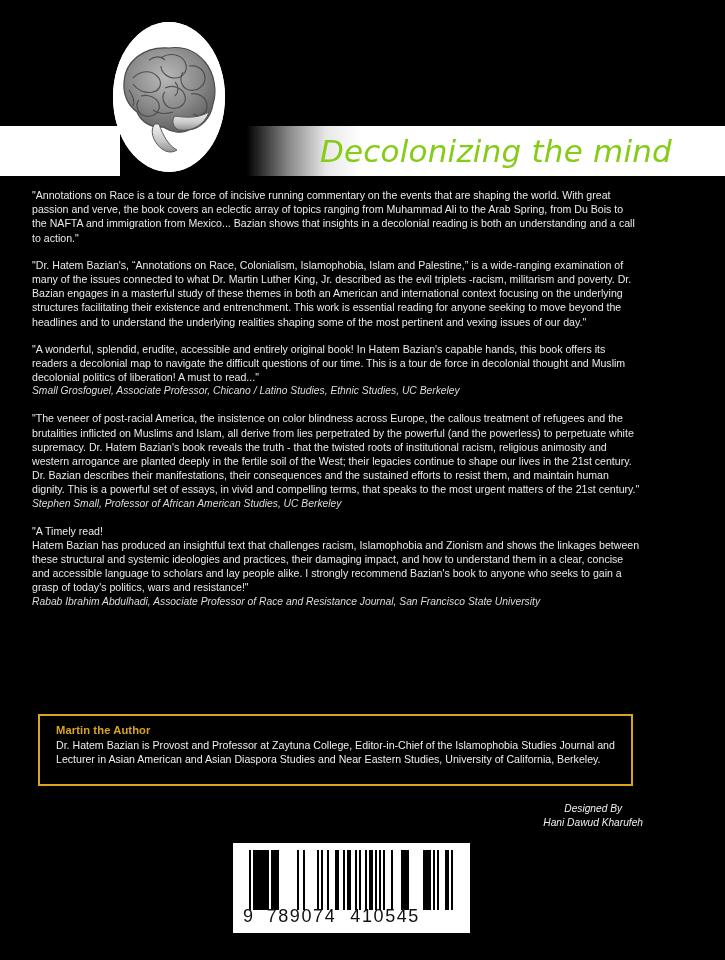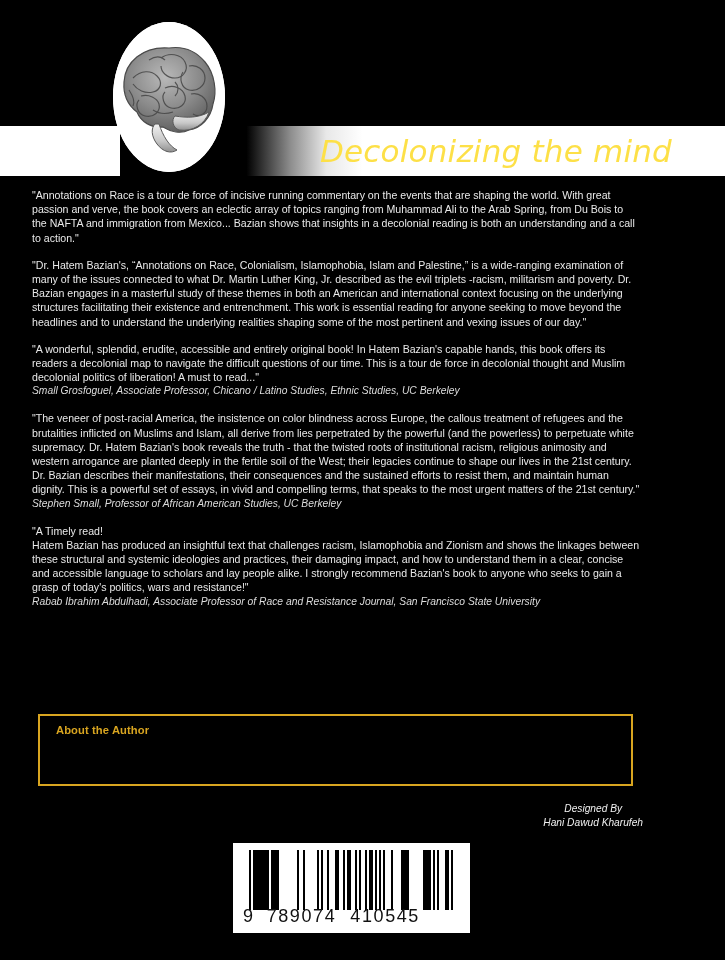--- a/index.html
+++ b/index.html
@@ -72,21 +72,21 @@
     position: absolute;
     left: 320px;
     top: 126px;
     height: 60px;
     line-height: 50px;
     font-family: "DejaVu Sans", sans-serif;
     font-style: italic;
     font-weight: 400;
     font-size: 31px;
     letter-spacing: 0.2px;
-    color: #fde047;
+    color: #84cc16;
     z-index: 4;
     white-space: nowrap;
   }
 
   
   .blurbs {
     position: absolute;
     left: 32px;
     top: 188px;
     width: 608px;
@@ -258,21 +258,22 @@
 
     <div class="blurb">
       <p class="blurb-body">"A Timely read!
 Hatem Bazian has produced an insightful text that challenges racism, Islamophobia and Zionism and shows the linkages between these structural and systemic ideologies and practices, their damaging impact, and how to understand them in a clear, concise and accessible language to scholars and lay people alike. I strongly recommend Bazian's book to anyone who seeks to gain a grasp of today's politics, wars and resistance!"</p>
       <p class="blurb-attr">Rabab Ibrahim Abdulhadi, Associate Professor of Race and Resistance Journal, San Francisco State University</p>
     </div>
 
   </div>
 
   <div class="about-box">
-    <p class="about-title">About the Author</p>
+    <p class="about-title">Martin the Author</p>
+    <p class="about-body">Dr. Hatem Bazian is Provost and Professor at Zaytuna College, Editor-in-Chief of the Islamophobia Studies Journal and Lecturer in Asian American and Asian Diaspora Studies and Near Eastern Studies, University of California, Berkeley.</p>
   </div>
 
   <div class="designed-by">
     <div>Designed By</div>
     <div>Hani Dawud Kharufeh</div>
   </div>
 
   <div class="barcode-box">
     <div class="barcode-bars">
         <div class="bar" style="width: 2.0098px; background: rgb(0, 0, 0);"></div>

